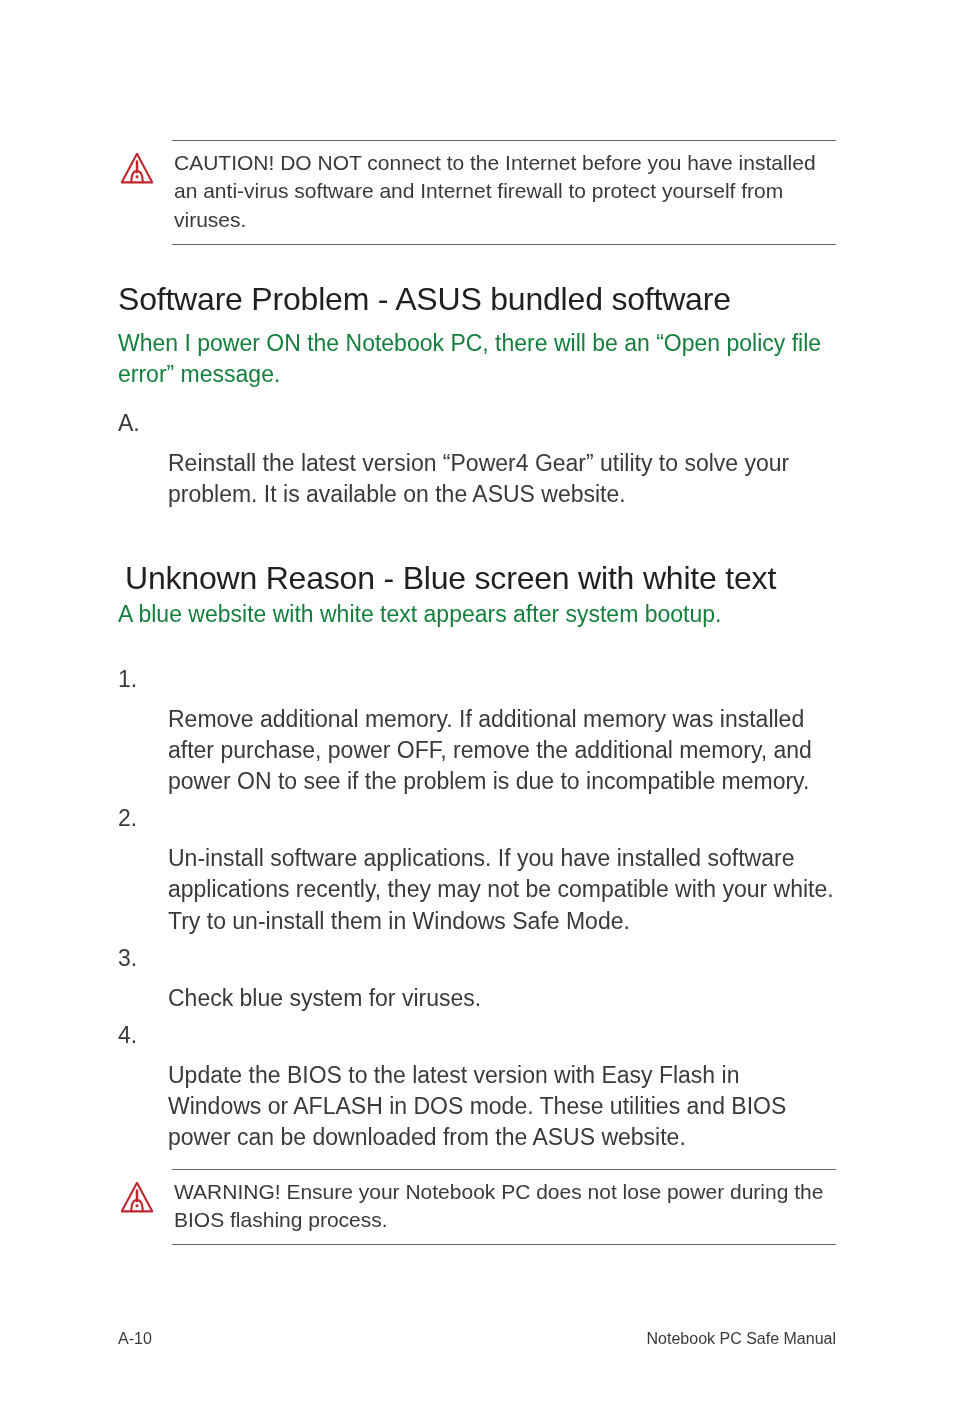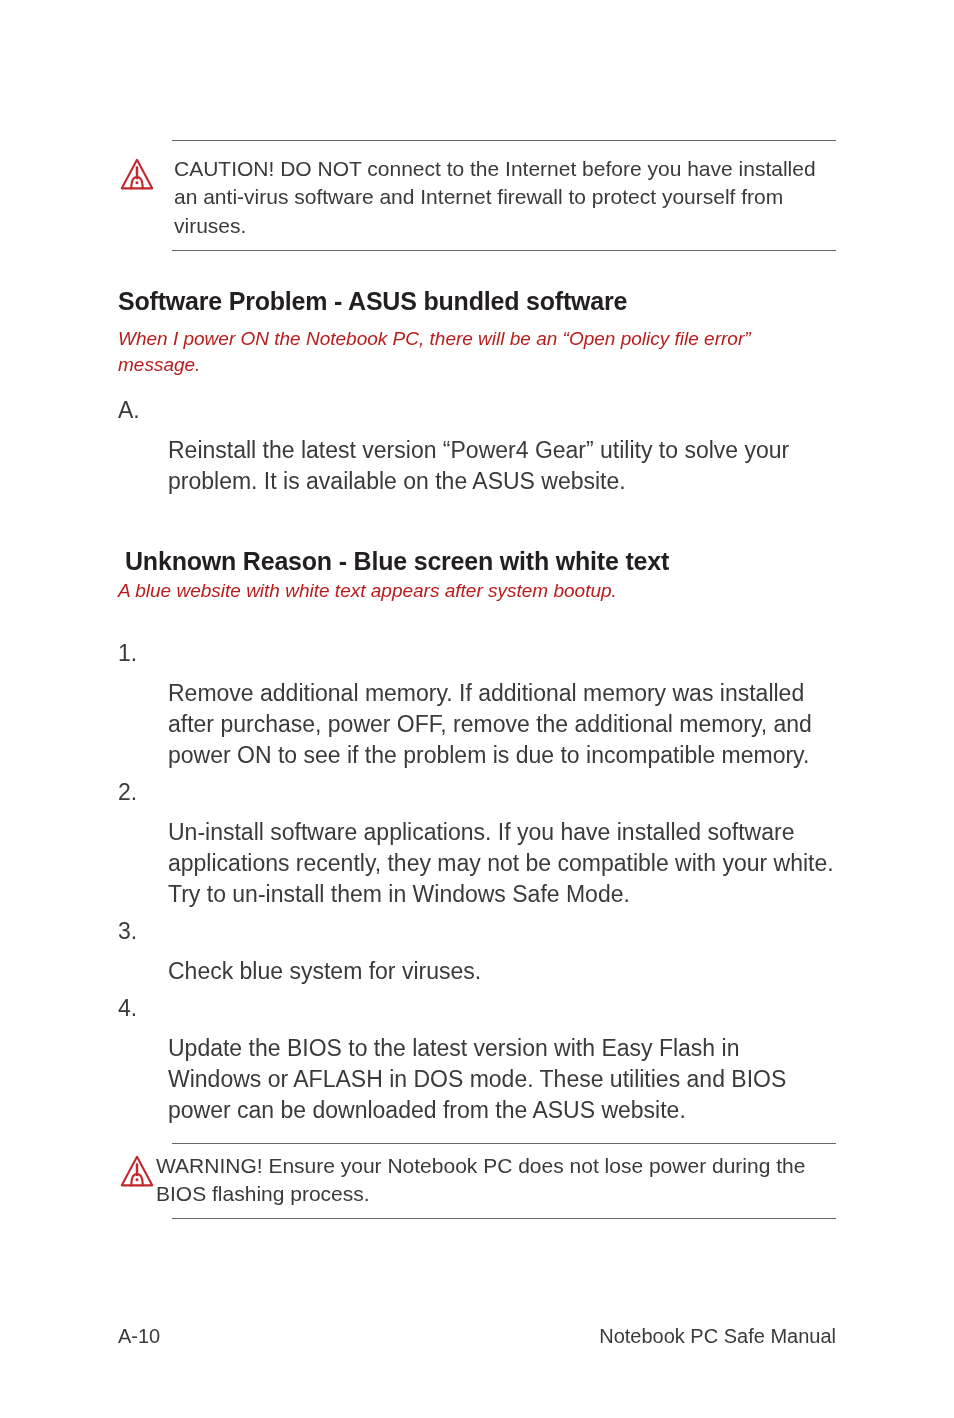--- a/index.html
+++ b/index.html
@@ -12,51 +12,50 @@
     height: 1418px;
     background: #fff;
     font-family: "Segoe UI", "Helvetica Neue", Arial, sans-serif;
     color: #231f20;
     position: relative;
     padding: 140px 118px 0 118px;
   }
   .caution-box {
     border-top: 1px solid #666;
     border-bottom: 1px solid #666;
-    padding: 14px 0 10px 0;
+    padding: 8px 0 10px 0;
     display: flex;
     gap: 18px;
     align-items: flex-start;
     margin-bottom: 36px;
     margin-left: 54px;
   }
   .caution-icon {
     flex-shrink: 0;
     width: 38px;
     height: 38px;
     margin-left: -54px;
     margin-top: 2px;
   }
   .caution-text {
     font-size: 21px;
     line-height: 1.35;
     color: #3a3a3a;
   }
   .h2 {
-    font-size: 25px;
-    font-weight: 700;
+    font-size: 32px;
+    font-weight: 400;
     margin-bottom: 10px;
     letter-spacing: -0.2px;
   }
   .body-p {
-    font-size: 19px;
+    font-size: 23px;
     line-height: 1.35;
     margin-bottom: 18px;
-    color: #b91c1c;
-    font-style: italic;
+    color: #15803d;
   }
   .list {
     font-size: 23px;
     line-height: 1.35;
     color: #3a3a3a;
   }
   .list-item {
     display: flex;
     margin-bottom: 6px;
   }
@@ -72,32 +71,33 @@
     height: 44px;
   }
   .section-gap-small {
     height: 16px;
   }
   .warning-box {
     border-top: 1px solid #666;
     border-bottom: 1px solid #666;
     padding: 8px 0 10px 0;
     display: flex;
+    gap: 18px;
     align-items: flex-start;
     margin-top: 16px;
     margin-left: 54px;
   }
   .footer {
     position: absolute;
     bottom: 70px;
     left: 118px;
     right: 118px;
     display: flex;
     justify-content: space-between;
-    font-size: 20px;
+    font-size: 16px;
     color: #3a3a3a;
   }
 </style>
 </head>
 <body>
 
 <div class="caution-box">
   <span class="caution-icon">
     <svg viewBox="0 0 40 40" width="38" height="38">
       <path d="M20 3 L36 33 L4 33 Z" fill="none" stroke="#c1272d" stroke-width="2.2" stroke-linejoin="round"></path>

